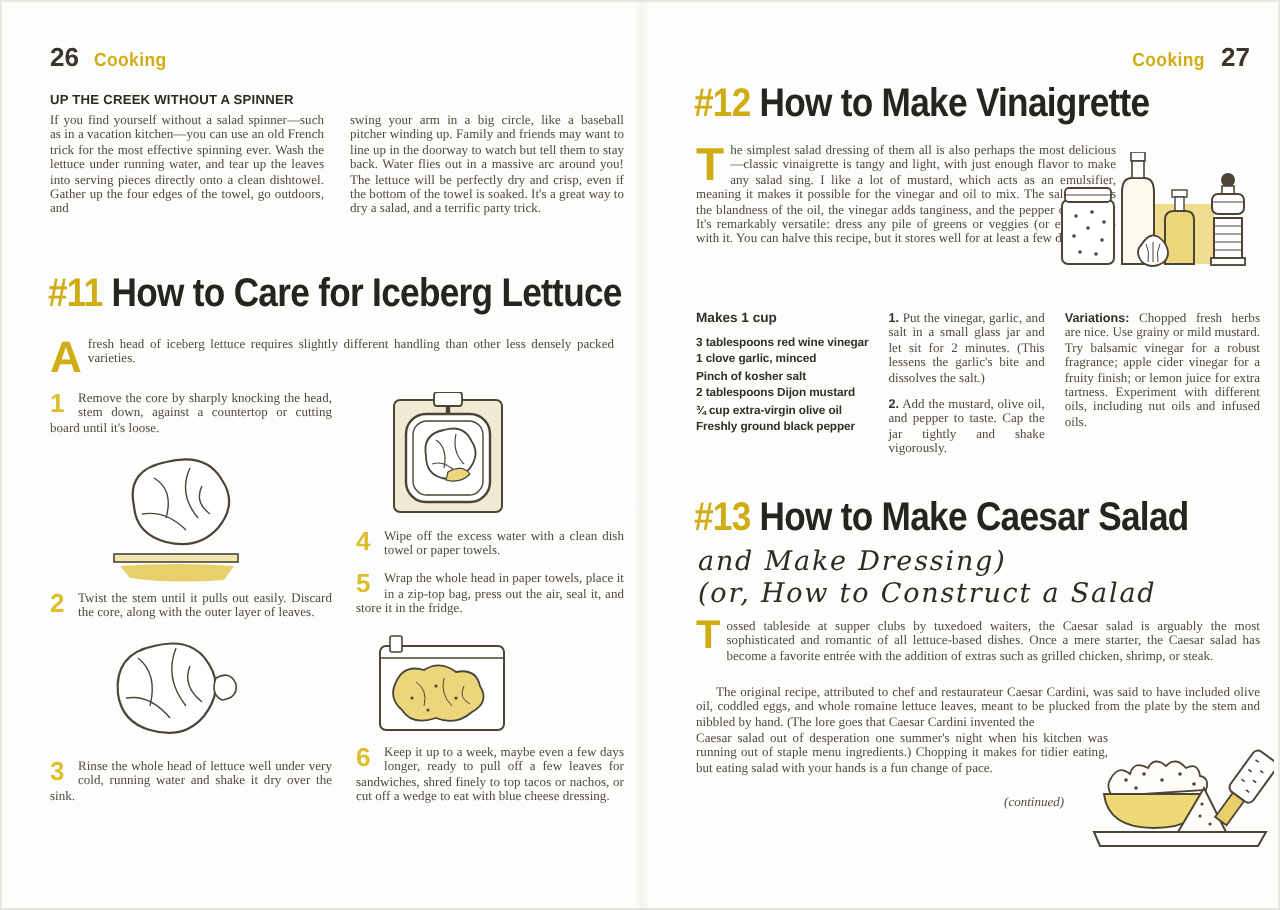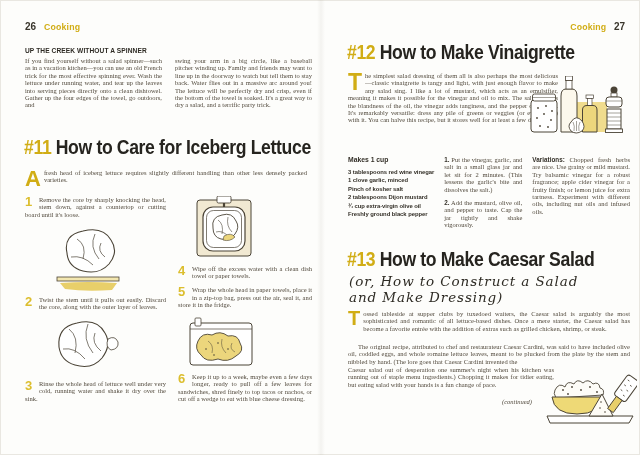--- a/index.html
+++ b/index.html
@@ -7,21 +7,21 @@
   *{box-sizing:border-box; margin:0; padding:0;}
   html,body{width:640px;height:455px;}
   body{ background:#fdfdfb; font-family:"Liberation Serif", serif; color:var(--body); overflow:hidden;}
   .spread{ position:relative; width:640px; height:455px; background:#fdfdfb; box-shadow: inset 0 0 0 1px #e9e7e1;}
   .spine{ position:absolute; left:317px; top:0; width:8px; height:455px;
           background:linear-gradient(90deg, rgba(90,80,60,0) 0%, rgba(90,80,60,.06) 50%, rgba(90,80,60,0) 100%);}
   .abs{position:absolute;}
 
   
   .runhead{ top:21px; font-family:"Liberation Sans", sans-serif; font-weight:700; font-size:9.5px; letter-spacing:0; white-space:nowrap;}
-  .runhead .pn{ color:#3a362c; font-size:10px; }
+  .runhead .pn{ color:#3a362c; font-size:13px; }
   .runhead .sec{ color:var(--accent); letter-spacing:.2px; display:inline-block; transform:scaleX(.92); transform-origin:left center;}
   .runhead.rt .sec{ transform-origin:right center;}
 
   
   .art-head{ font-family:"Liberation Sans", sans-serif; font-weight:700; font-size:20px; line-height:21px;
              color:var(--ink); letter-spacing:-.4px; white-space:nowrap; transform:scaleX(.88); transform-origin:left center;}
   .art-head .num{ color:var(--accent); margin-right:5px;}
 
   
   .bt{ font-size:6.5px; line-height:7.4px; text-align:justify; letter-spacing:.02px;}
@@ -219,22 +219,22 @@
       <div class="rc3 bt">
         <span class="boldlabel" style="font-size:6.3px;">Variations:</span><span> Chopped fresh herbs are nice. Use grainy or mild mustard. Try balsamic vinegar for a robust fragrance; apple cider vinegar for a fruity finish; or lemon juice for extra tartness. Experiment with different oils, including nut oils and infused oils.</span>
       </div>
     </div>
 
     <div class="abs art-head" style="left:347px; top:249px;">
       <span class="num">#13</span><span>How to Make Caesar Salad</span>
     </div>
 
     <div class="abs script-sub" style="left:349px; top:273px;">
+      <div>and Make Dressing)</div>
       <div>(or, How to Construct a Salad</div>
-      <div>and Make Dressing)</div>
     </div>
 
     <div class="abs bt" style="left:348px; top:310px; width:282px;">
       <span class="dropcap" style="font-size:20px; line-height:15px;">T</span><span>ossed tableside at supper clubs by tuxedoed waiters, the Caesar salad is arguably the most sophisticated and romantic of all lettuce-based dishes. Once a mere starter, the Caesar salad has become a favorite entrée with the addition of extras such as grilled chicken, shrimp, or steak.</span>
     </div>
 
     <div class="abs bt" style="left:348px; top:343px; width:282px; text-indent:10px;">The original recipe, attributed to chef and restaurateur Caesar Cardini, was said to have included olive oil, coddled eggs, and whole romaine lettuce leaves, meant to be plucked from the plate by the stem and nibbled by hand. (The lore goes that Caesar Cardini invented the</div>
 
     <div class="abs" style="left:348px; top:366px; width:282px;">
       <div style="width:206px;">

